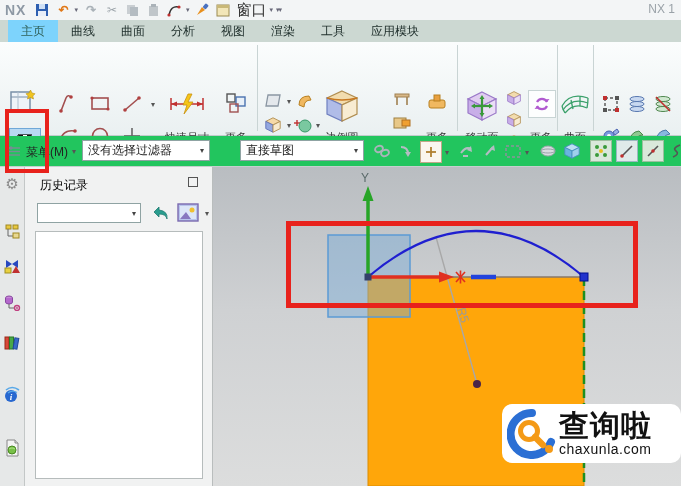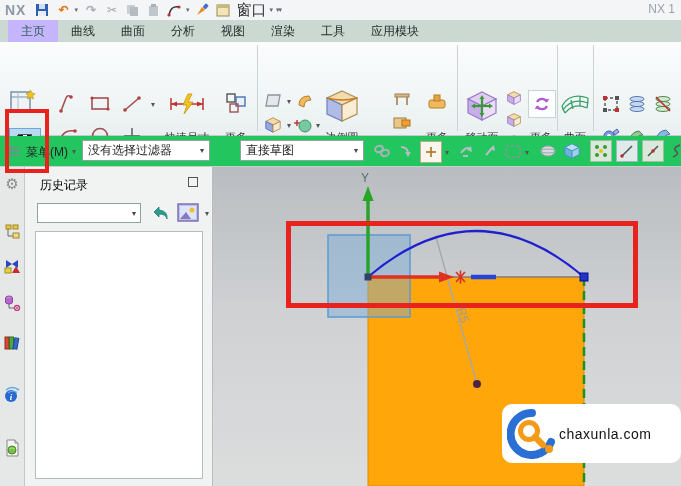--- a/index.html
+++ b/index.html
@@ -13,21 +13,21 @@
   .nxlogo{font-weight:bold;font-size:14px;color:#8d98a4;letter-spacing:1px;margin-right:3px}
   .qat{width:16px;height:16px;display:inline-flex;align-items:center;justify-content:center;font-size:12px}
   .qat svg{display:block}
   .ddq{font-size:7px;color:#667;margin-left:-2px}
   .winlabel{font-size:15px;color:#333}
   .nxver{position:absolute;right:6px;top:2px;font-size:12px;color:#9aa2a8}
   
   .menubar{position:absolute;left:0;top:20px;width:681px;height:22px;background:#ccd8d2;display:flex;font-size:12px}
   .filetab{width:70px;background:#4a7a73;color:#fff;display:flex;align-items:center;justify-content:center}
   .tab{padding:0 13px;display:flex;align-items:center;color:#20302d}
-  .tab.active{background:#c4b5fd;color:#2f6058}
+  .tab.active{background:#7dd3fc;color:#2f6058}
   
   .ribbon{position:absolute;left:0;top:42px;width:681px;height:94px;
           background:linear-gradient(#fbfdfd,#eaf0f1);border-bottom:1px solid #c2cccc;box-sizing:border-box}
   .vsep{position:absolute;top:3px;height:86px;width:1px;background:#c9d4d4}
   .grplabel{position:absolute;font-size:11px;color:#7e9c9a;white-space:nowrap;transform:translateX(-50%)}
   .btnlabel{position:absolute;font-size:11px;color:#333;white-space:nowrap;transform:translateX(-50%)}
   .dda{position:absolute;font-size:8px;color:#555;transform:translateX(-50%)}
   .icon{position:absolute}
   .icon svg{display:block}
   .flagbtn{position:absolute;left:9px;top:86px;width:30px;height:28px;background:#b8d9f2;
@@ -657,15 +657,16 @@
 <div class="watermark">
   <span class="icon" style="position:static;margin-left:5px">
     <svg width="50" height="50" viewBox="0 0 50 50">
       <path d="M25,4 A21,21 0 1 0 44,33" fill="none" stroke="#2b6fd4" stroke-width="8" stroke-linecap="round"></path>
       <circle cx="22" cy="22" r="8.5" fill="none" stroke="#f49a16" stroke-width="5"></circle>
       <line x1="28" y1="28" x2="36" y2="36" stroke="#f49a16" stroke-width="6.5" stroke-linecap="round"></line>
       <circle cx="42" cy="40" r="4" fill="#f49a16"></circle>
     </svg>
   </span>
   <span class="wm-text">
+    <span class="wm-brand">查询啦</span>
     <span class="wm-domain">chaxunla.com</span>
   </span>
 </div>
 
 </body></html>

